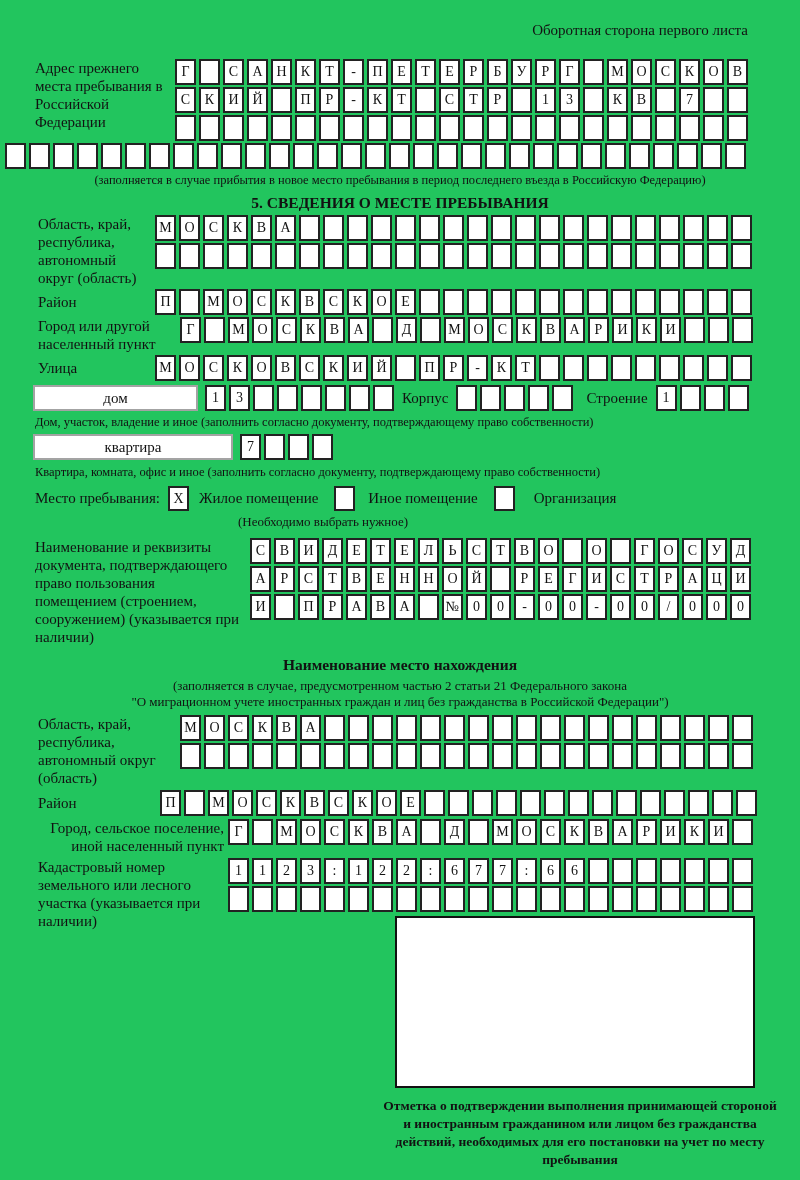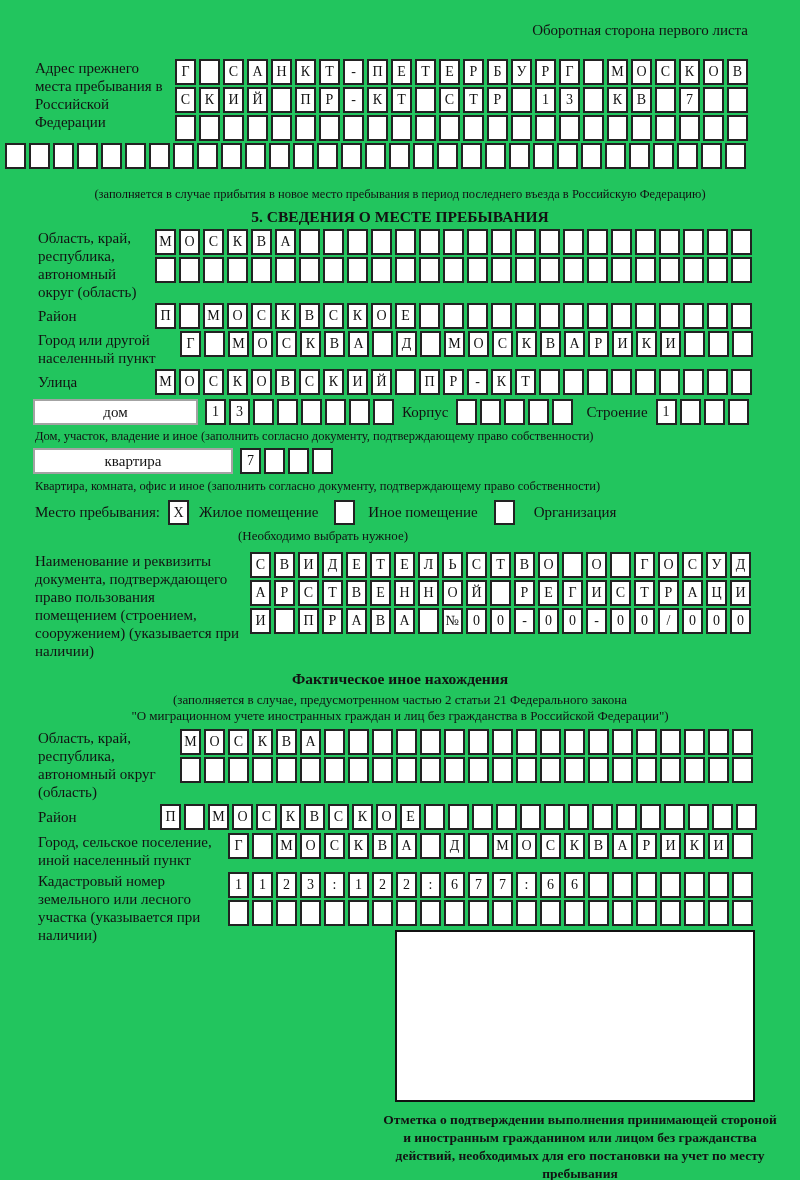--- a/index.html
+++ b/index.html
@@ -161,21 +161,21 @@
       <span class="cell"></span>
       <span class="cell"></span>
       <span class="cell"></span>
       <span class="cell"></span>
       <span class="cell"></span>
       <span class="cell"></span>
       <span class="cell"></span>
       <span class="cell"></span>
       <span class="cell"></span>
     </div>
-  <div class="caption center" style="margin-top:17px;">(заполняется в случае прибытия в новое место пребывания в период последнего въезда в Российскую Федерацию)</div>
+  <div class="caption center" style="margin-top:3px;">(заполняется в случае прибытия в новое место пребывания в период последнего въезда в Российскую Федерацию)</div>
 
   <div class="sec-title">5. СВЕДЕНИЯ О МЕСТЕ ПРЕБЫВАНИЯ</div>
 
   <div class="field" style="margin:3px 0 0 38px;">
     <div class="label" style="width:112px;">Область, край, республика, автономный округ (область)</div>
     <div class="rows" style="margin-left:5px;">
       <div class="row">
           <span class="cell">М</span>
           <span class="cell">О</span>
           <span class="cell">С</span>
@@ -444,21 +444,21 @@
           <span class="cell">0</span>
           <span class="cell">0</span>
           <span class="cell">/</span>
           <span class="cell">0</span>
           <span class="cell">0</span>
           <span class="cell">0</span>
         </div>
     </div>
   </div>
 
-  <div class="sec-title" style="margin-top:10px;">Фактическое иное нахождения</div>
+  <div class="sec-title" style="margin-top:10px;">Наименование место нахождения</div>
   <div class="caption center" style="margin-top:4px; font-size:13px;">(заполняется в случае, предусмотренном частью 2 статьи 21 Федерального закона</div>
   <div class="caption center" style="font-size:13px;">"О миграционном учете иностранных граждан и лиц без гражданства в Российской Федерации")</div>
 
   <div class="field" style="margin:5px 0 0 38px;">
     <div class="label" style="width:132px;">Область, край, республика, автономный округ (область)</div>
     <div class="rows" style="margin-left:10px;">
       <div class="row">
           <span class="cell">М</span>
           <span class="cell">О</span>
           <span class="cell">С</span>
@@ -538,21 +538,21 @@
         <span class="cell"></span>
         <span class="cell"></span>
         <span class="cell"></span>
         <span class="cell"></span>
         <span class="cell"></span>
         <span class="cell"></span>
       </div>
   </div>
 
   <div class="field" style="margin:3px 0 0 38px;">
-    <div class="label" style="width:186px;">Город, сельское поселение, иной населенный пункт</div>
+    <div class="label" style="width:186px;text-align:right;">Город, сельское поселение, иной населенный пункт</div>
     <div class="row" style="margin-left:4px;">
         <span class="cell">Г</span>
         <span class="cell"></span>
         <span class="cell">М</span>
         <span class="cell">О</span>
         <span class="cell">С</span>
         <span class="cell">К</span>
         <span class="cell">В</span>
         <span class="cell">А</span>
         <span class="cell"></span>

